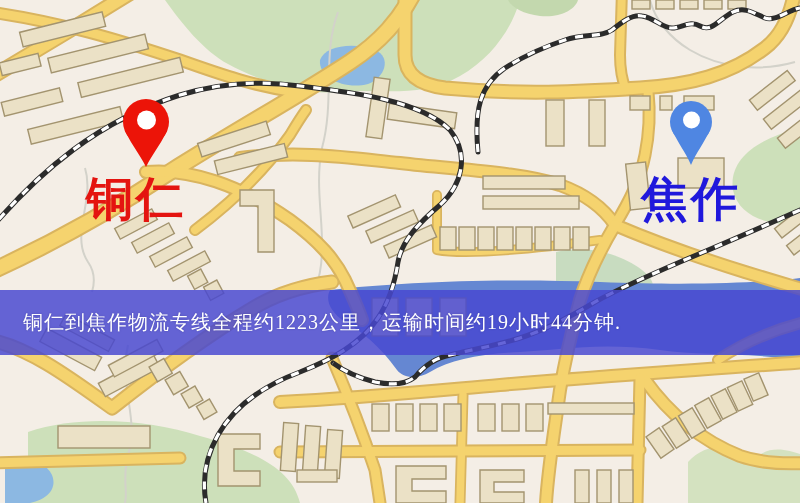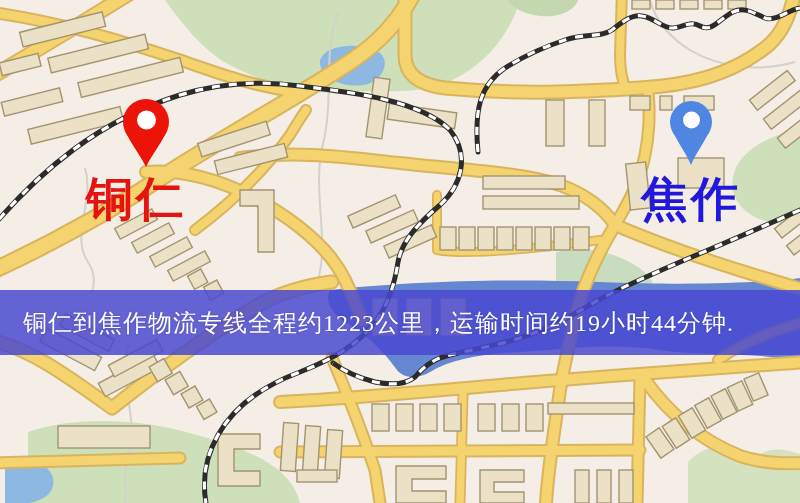--- a/index.html
+++ b/index.html
@@ -15,21 +15,21 @@
   
   .rwb{fill:none;stroke:#2b2b2b;stroke-width:5;stroke-linecap:round;}
   .rww{fill:none;stroke:#ffffff;stroke-width:3.2;stroke-dasharray:8 9;stroke-linecap:butt;}
   .stream{fill:none;stroke:#d3d2ca;stroke-width:2;}
   .bld{fill:#ebe1c6;stroke:#a3946f;stroke-width:1.4;}
   .banner{
     position:absolute;left:0;top:290px;width:100%;height:65px;
     display:flex;align-items:center;box-sizing:border-box;padding-left:23px;
   }
   .banner span{
-    color:#ffffff;font-size:24px;letter-spacing:1px;white-space:nowrap;
+    color:#ffffff;font-size:20px;letter-spacing:1px;white-space:nowrap;
     text-shadow:0 0 2px rgba(40,40,120,.4);
   }
   .pin{position:absolute;}
   .city-label{
     position:absolute;font-size:47px;font-weight:bold;letter-spacing:3px;
     line-height:1;white-space:nowrap;
   }
 </style>
 </head>
 <body>

